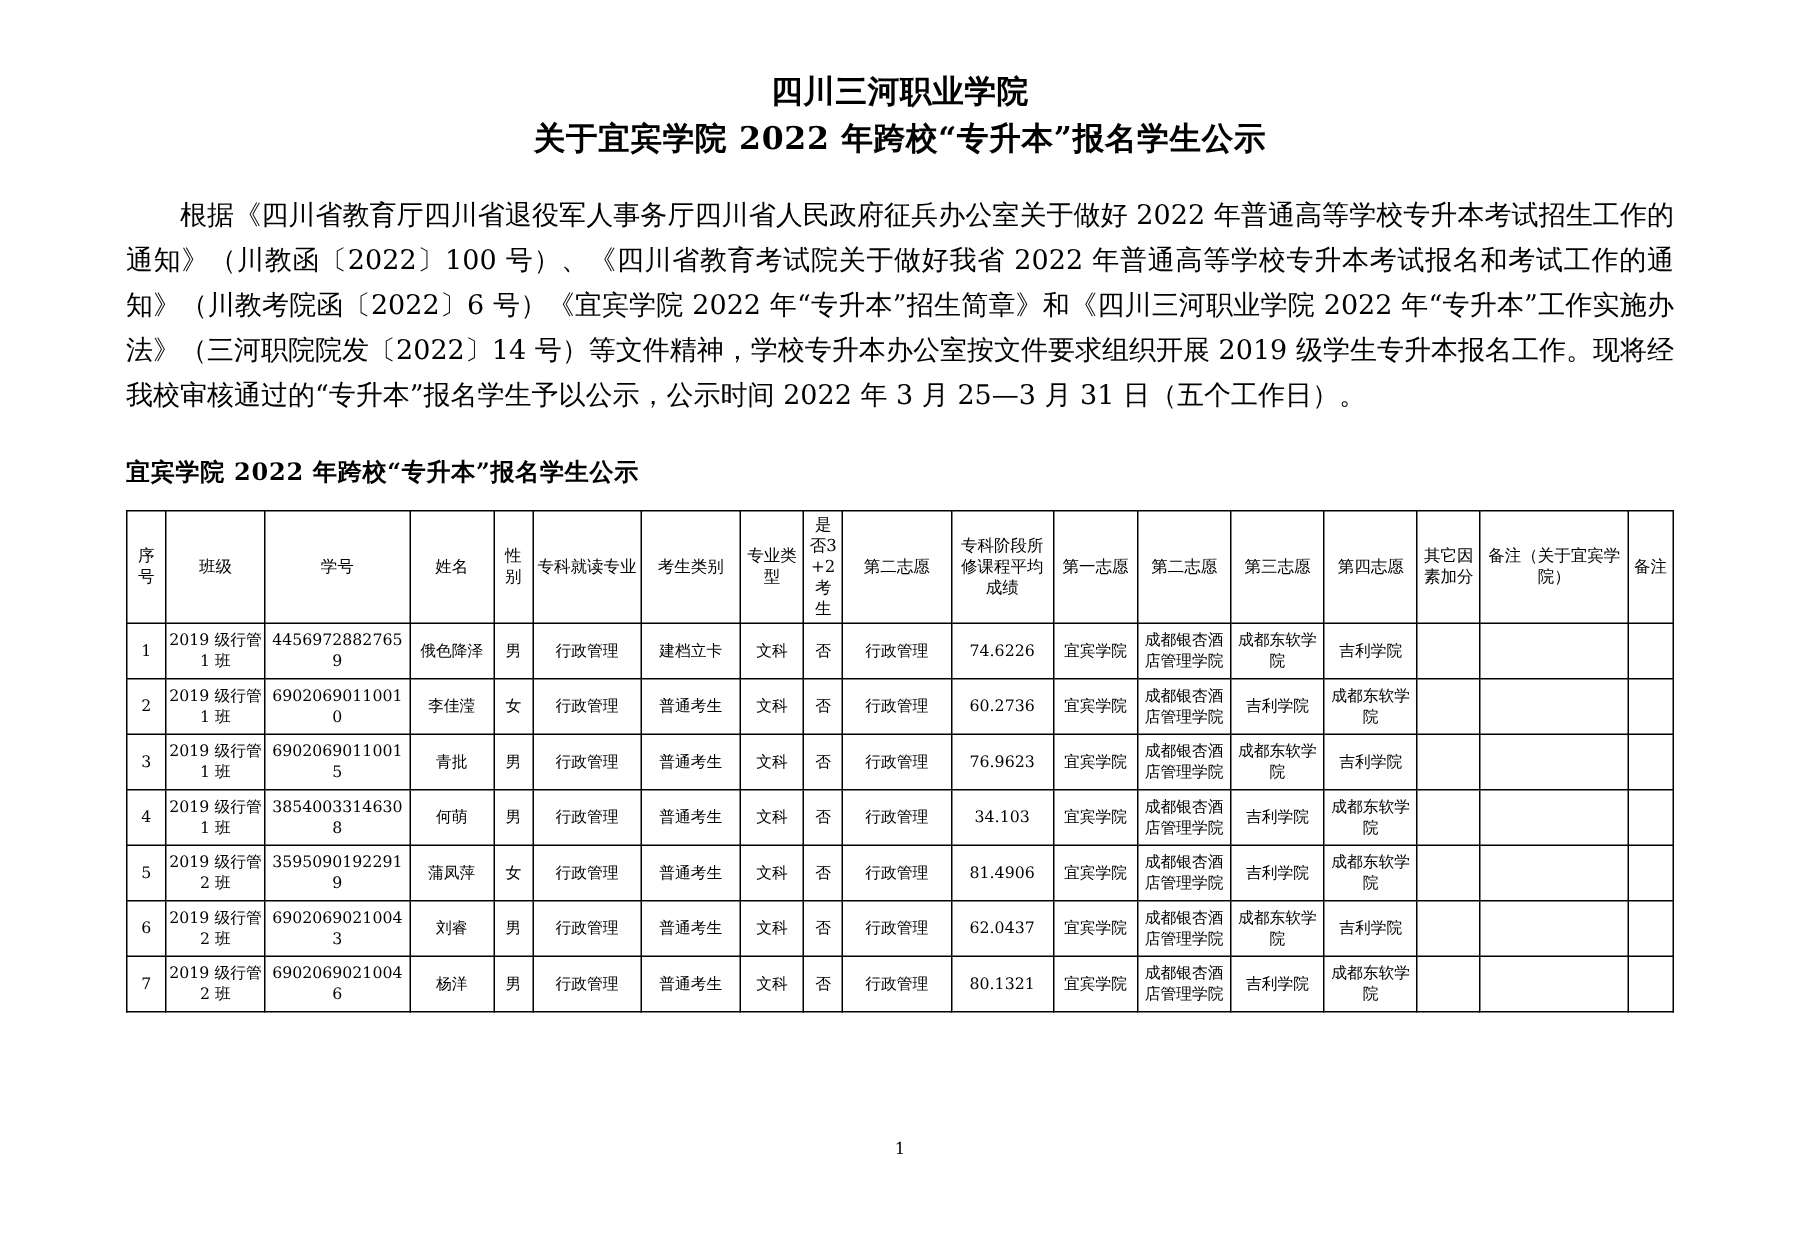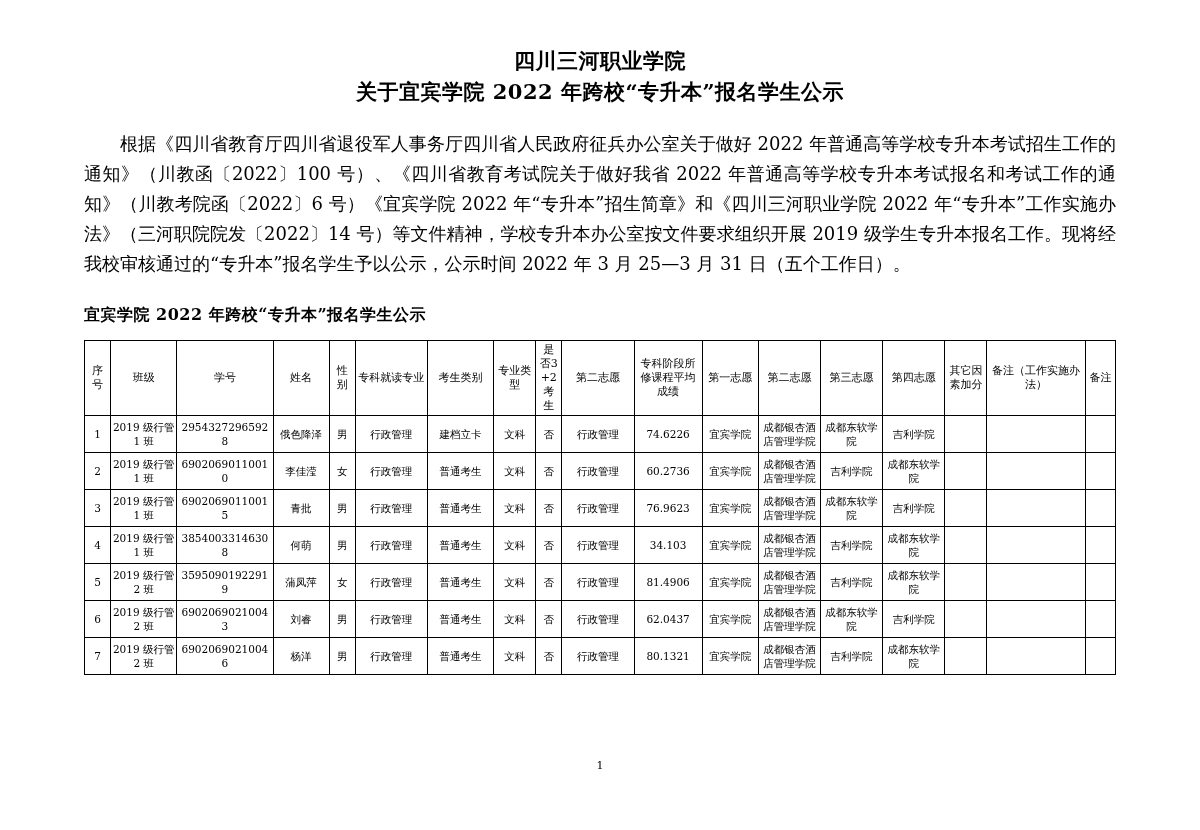--- a/index.html
+++ b/index.html
@@ -150,29 +150,29 @@
         <th>考生类别</th>
         <th>专业类型</th>
         <th>是否3+2考生</th>
         <th>第二志愿</th>
         <th>专科阶段所修课程平均成绩</th>
         <th>第一志愿</th>
         <th>第二志愿</th>
         <th>第三志愿</th>
         <th>第四志愿</th>
         <th>其它因素加分</th>
-        <th>备注（工作实施办法）</th>
+        <th>备注（关于宜宾学院）</th>
         <th>备注</th>
       </tr>
     </thead>
     <tbody>
       <tr>
         <td>1</td>
         <td>2019 级行管 1 班</td>
-        <td>29543272965928</td>
+        <td>44569728827659</td>
         <td>俄色降泽</td>
         <td>男</td>
         <td>行政管理</td>
         <td>建档立卡</td>
         <td>文科</td>
         <td>否</td>
         <td>行政管理</td>
         <td>74.6226</td>
         <td>宜宾学院</td>
         <td>成都银杏酒店管理学院</td>

